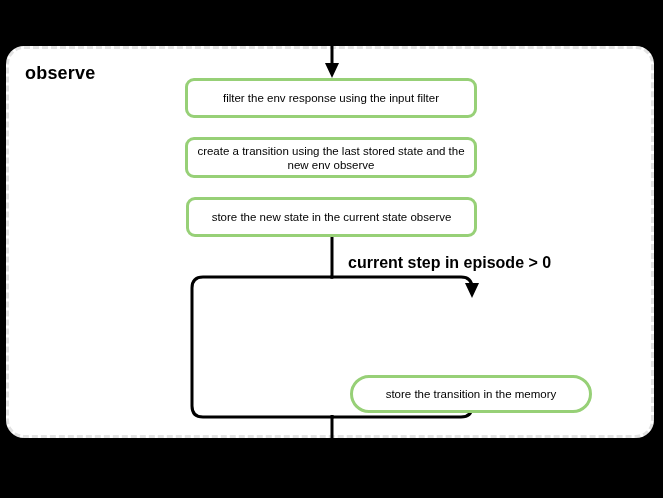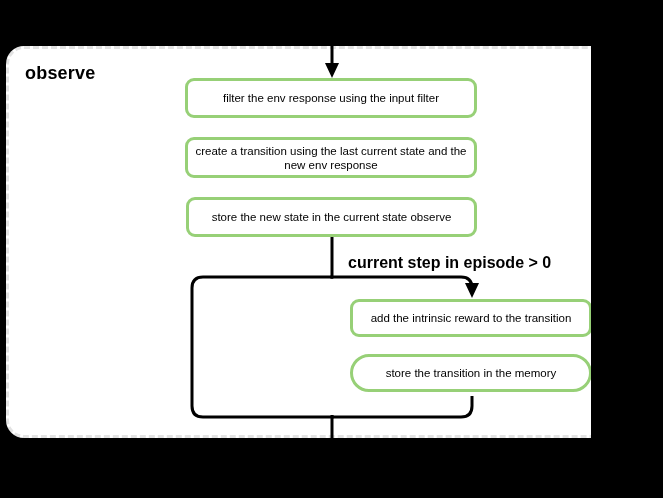--- a/index.html
+++ b/index.html
@@ -2,21 +2,21 @@
 <html><head>
 <meta charset="utf-8">
 <style>
   html, body {
     margin: 0;
     padding: 0;
     background: #000000;
   }
   .canvas {
     position: relative;
-    width: 591px;
+    width: 663px;
     height: 498px;
     background: #000000;
     overflow: hidden;
     font-family: "Liberation Sans", "DejaVu Sans", sans-serif;
   }
   .frame {
     position: absolute;
     left: 6px;
     top: 46px;
     width: 648px;
@@ -92,30 +92,27 @@
     <path d="M332 415 L332 462" stroke="#000000" stroke-width="3" fill="none"></path>
   </svg>
 
   <div class="frame-title">observe</div>
 
   <div class="node" style="left:185px; top:78px; width:292px; height:40px;text-align:right;">
     <span>filter the env response using the input filter</span>
   </div>
 
   <div class="node" style="left:185px; top:137px; width:292px; height:41px;">
-    <span>create a transition using the last current state and the new env response</span>
+    <span>create a transition using the last stored state and the new env observe</span>
   </div>
 
   <div class="node" style="left:186px; top:197px; width:291px; height:40px;">
     <span>store the new state in the current state observe</span>
   </div>
 
   <div class="condition-label">current step in episode &gt; 0</div>
 
-  <div class="node" style="left:350px; top:299px; width:242px; height:38px;">
-    <span>add the intrinsic reward to the transition</span>
-  </div>
 
-  <div class="node" style="left:350px; top:354px; width:242px; height:38px;border-radius:19px;">
+  <div class="node" style="left:350px; top:375px; width:242px; height:38px;border-radius:19px;">
     <span>store the transition in the memory</span>
   </div>
 
 </div>
 
 </body></html>

